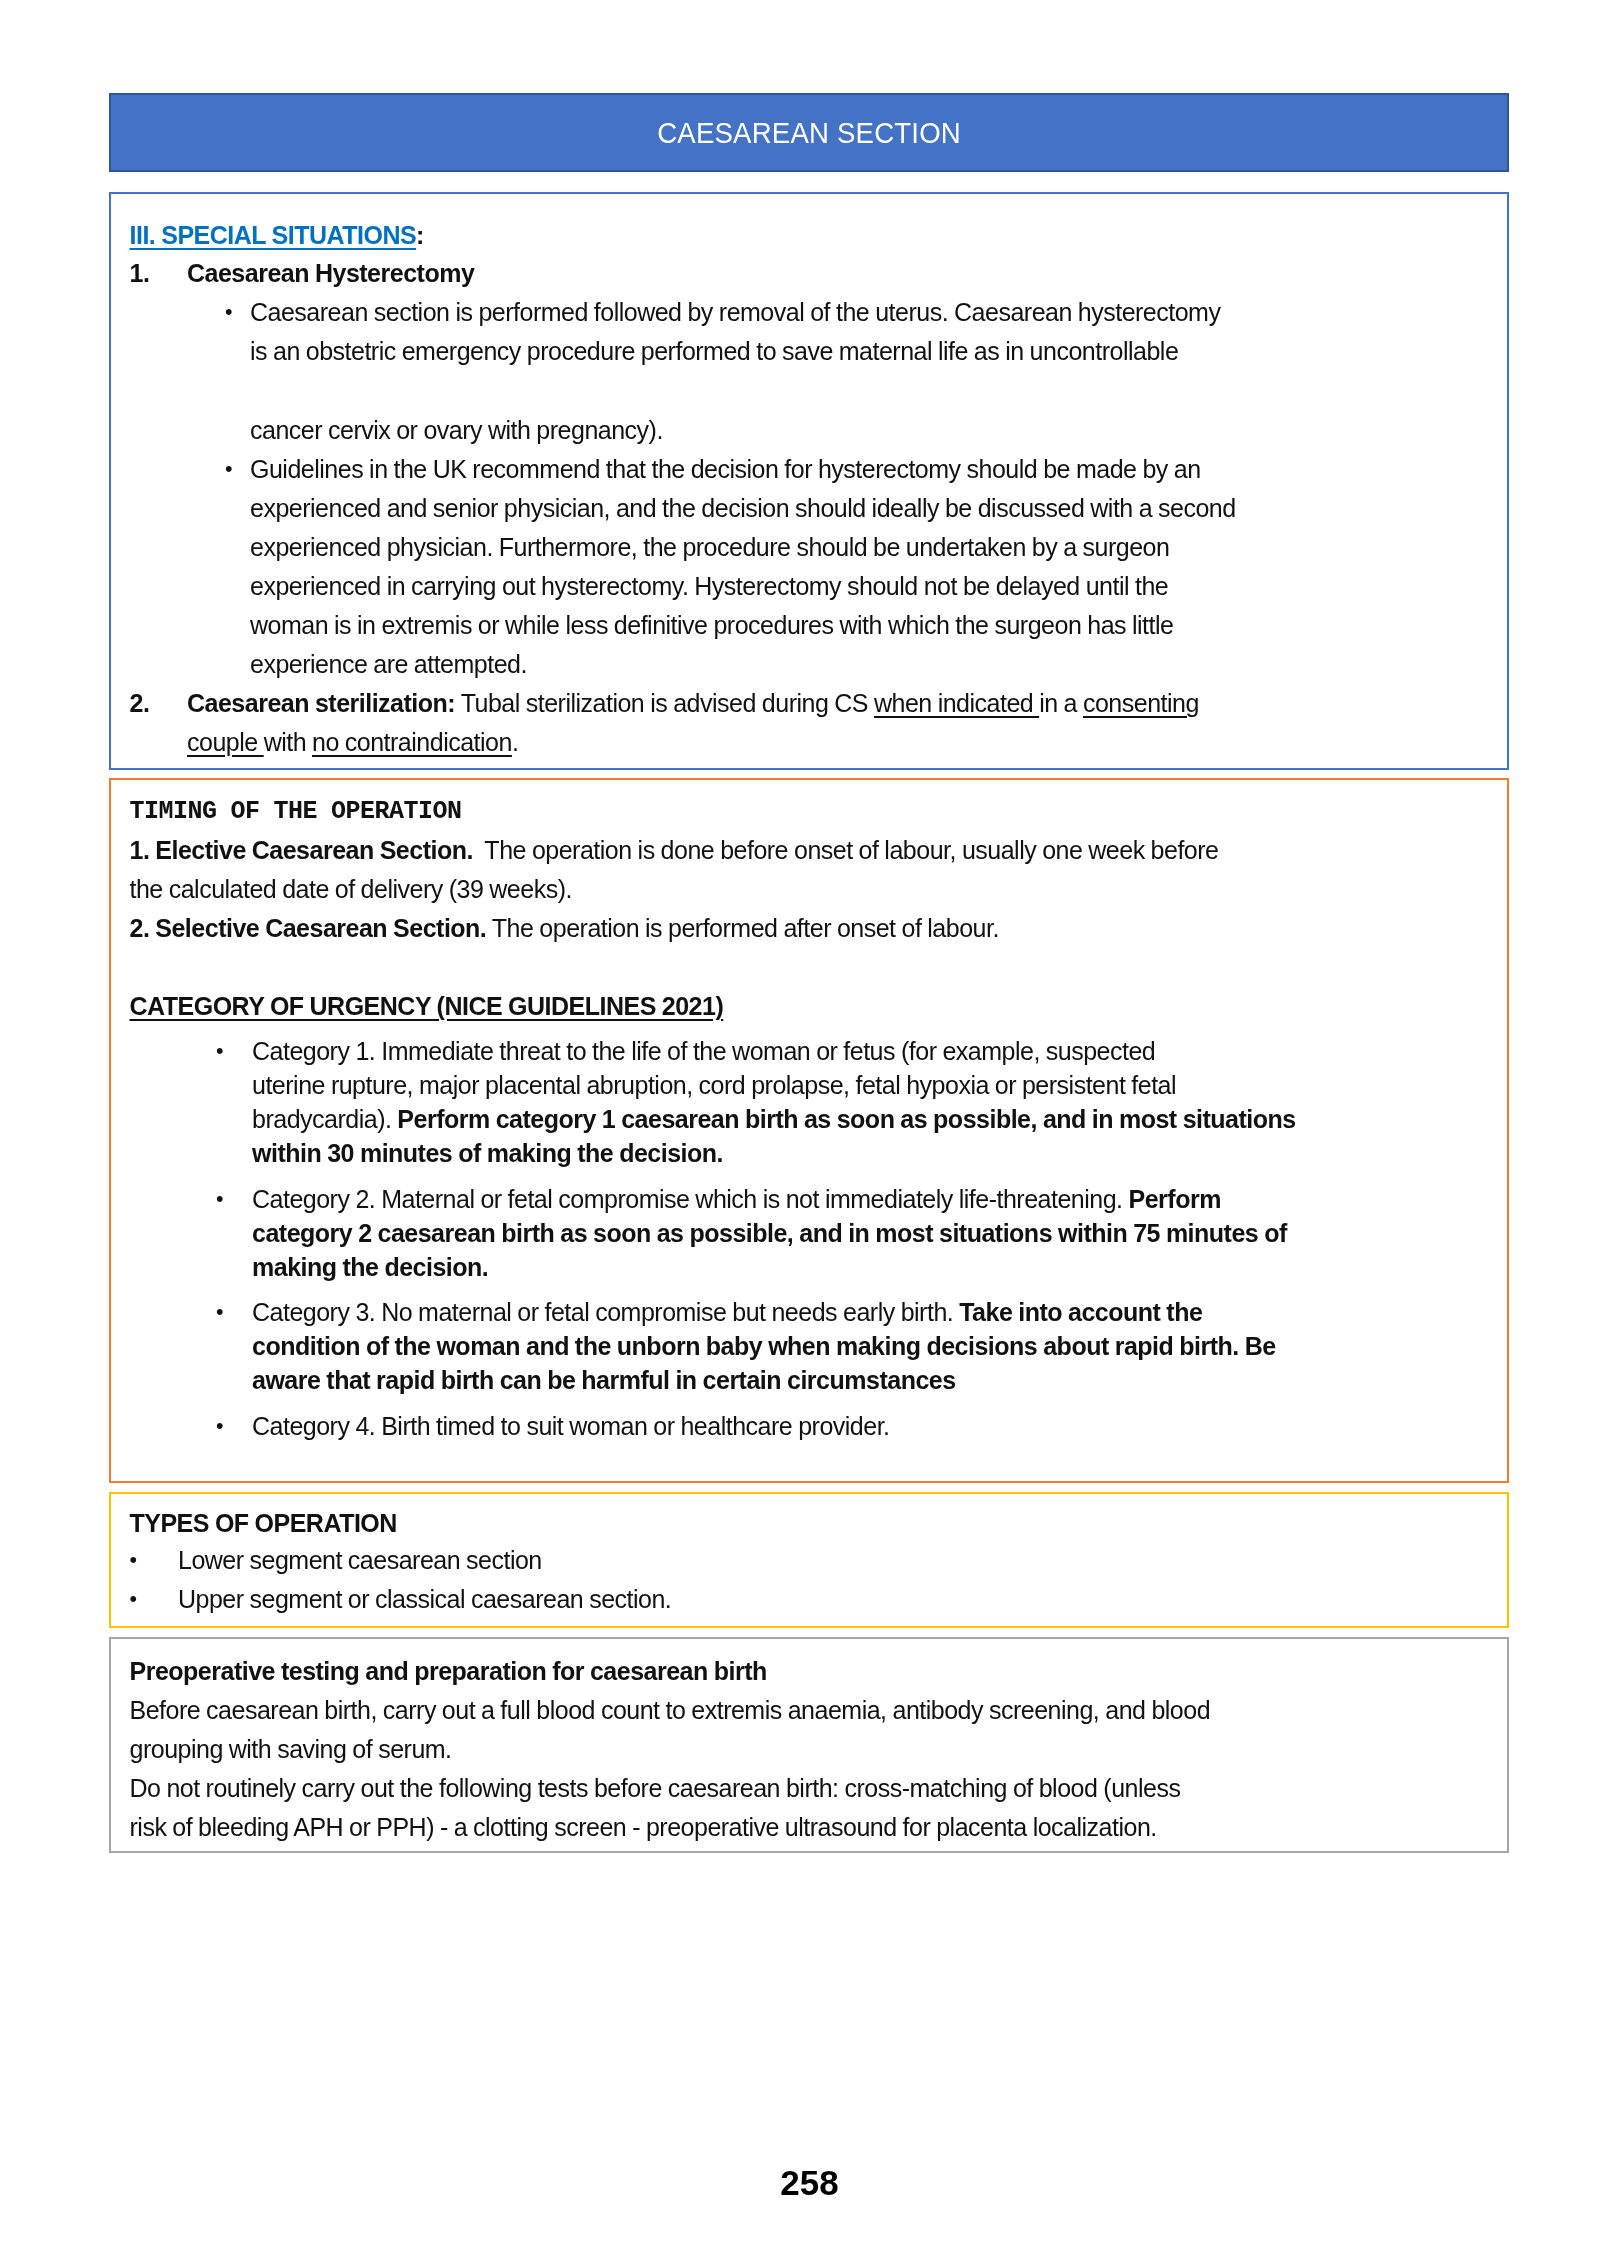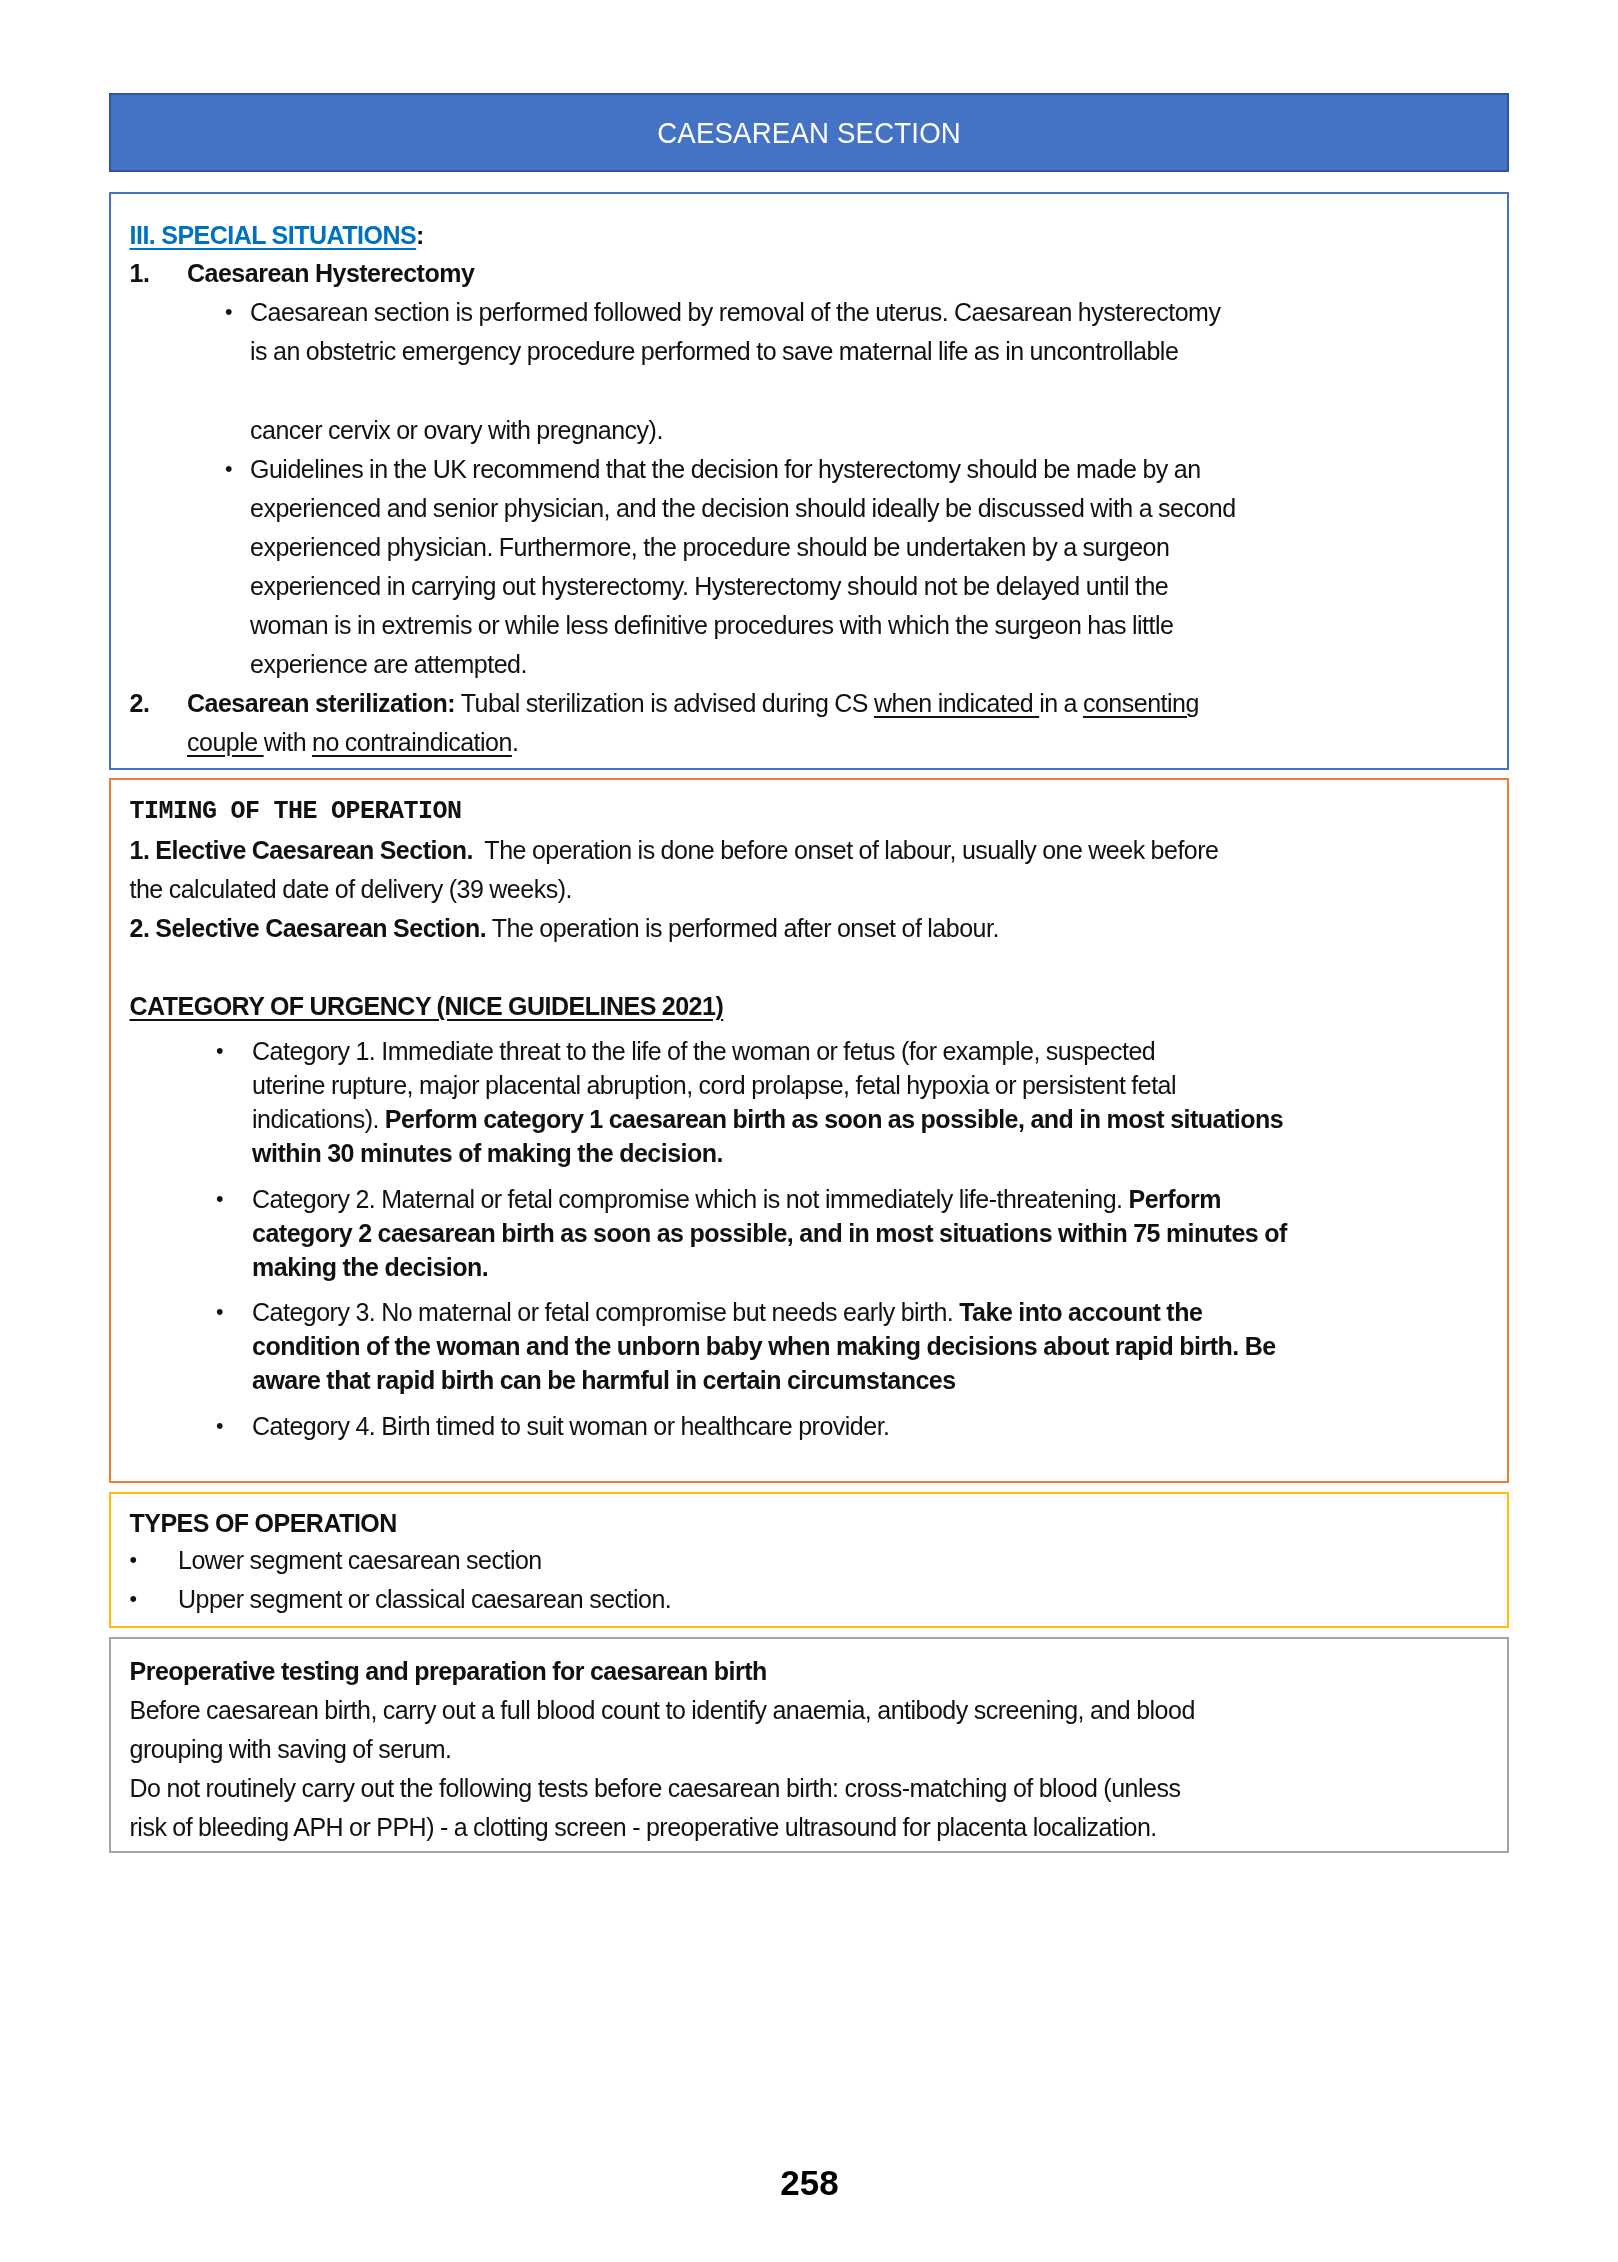--- a/index.html
+++ b/index.html
@@ -68,21 +68,21 @@
   <div class="ln" style="left:18.5px; top:129px;">
     <span class="bold">2. Selective Caesarean Section.</span><span> The operation is performed after onset of labour.</span>
   </div>
 
   <div class="ln bold u" style="left:18.5px; top:207px;">CATEGORY OF URGENCY (NICE GUIDELINES 2021)</div>
 
   <div class="bullet" style="left:105px; top:254px; line-height:34px;">•</div>
   <div class="ln cat" style="left:141px; top:254px;">Category 1. Immediate threat to the life of the woman or fetus (for example, suspected</div>
   <div class="ln cat" style="left:141px; top:288px;">uterine rupture, major placental abruption, cord prolapse, fetal hypoxia or persistent fetal</div>
   <div class="ln cat" style="left:141px; top:322px;">
-    <span>indications). </span><span class="bold">Perform category 1 caesarean birth as soon as possible, and in most situations</span>
+    <span>bradycardia). </span><span class="bold">Perform category 1 caesarean birth as soon as possible, and in most situations</span>
   </div>
   <div class="ln cat bold" style="left:141px; top:356px;">within 30 minutes of making the decision.</div>
 
   <div class="bullet" style="left:105px; top:402px; line-height:34px;">•</div>
   <div class="ln cat" style="left:141px; top:402px;">
     <span>Category 2. Maternal or fetal compromise which is not immediately life-threatening. </span><span class="bold">Perform</span>
   </div>
   <div class="ln cat bold" style="left:141px; top:436px;">category 2 caesarean birth as soon as possible, and in most situations within 75 minutes of</div>
   <div class="ln cat bold" style="left:141px; top:470px;">making the decision.</div>
 
@@ -100,20 +100,20 @@
 <div class="box b-yellow">
   <div class="ln bold" style="left:18.5px; top:9.8px;">TYPES OF OPERATION</div>
   <div class="bullet" style="left:18.5px; top:47px;">•</div>
   <div class="ln" style="left:67px; top:47px;">Lower segment caesarean section</div>
   <div class="bullet" style="left:18.5px; top:86px;">•</div>
   <div class="ln" style="left:67px; top:86px;">Upper segment or classical caesarean section.</div>
 </div>
 
 <div class="box b-gray">
   <div class="ln bold" style="left:18.5px; top:12.7px;">Preoperative testing and preparation for caesarean birth</div>
-  <div class="ln" style="left:18.5px; top:52px;">Before caesarean birth, carry out a full blood count to identify anaemia, antibody screening, and blood</div>
+  <div class="ln" style="left:18.5px; top:52px;">Before caesarean birth, carry out a full blood count to extremis anaemia, antibody screening, and blood</div>
   <div class="ln" style="left:18.5px; top:91px;">grouping with saving of serum.</div>
   <div class="ln" style="left:18.5px; top:130px;">Do not routinely carry out the following tests before caesarean birth: cross-matching of blood (unless</div>
   <div class="ln" style="left:18.5px; top:169px;">risk of bleeding APH or PPH) - a clotting screen - preoperative ultrasound for placenta localization.</div>
 </div>
 
 <div class="pagenum">258</div>
 
 
 </body></html>

